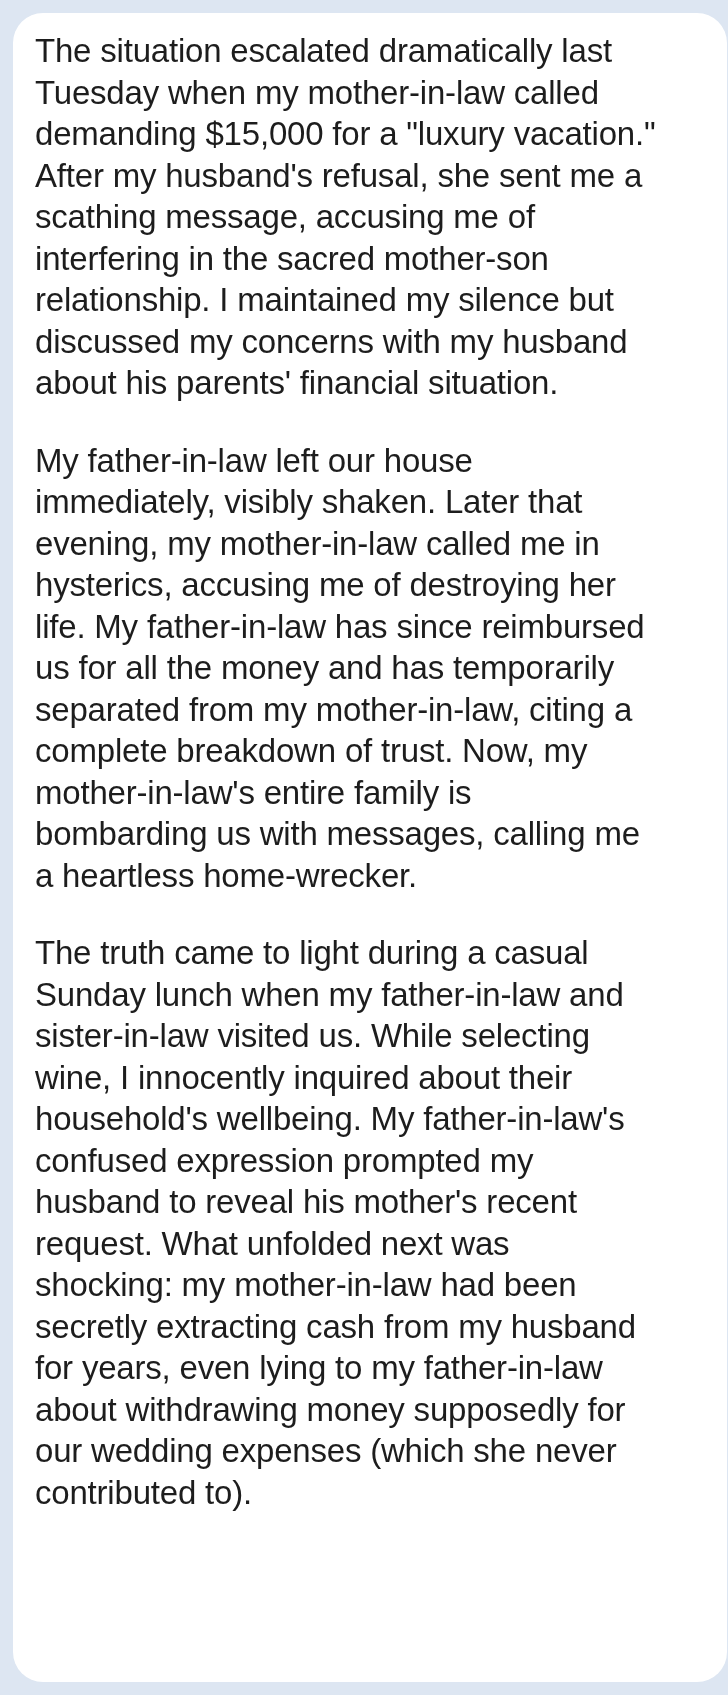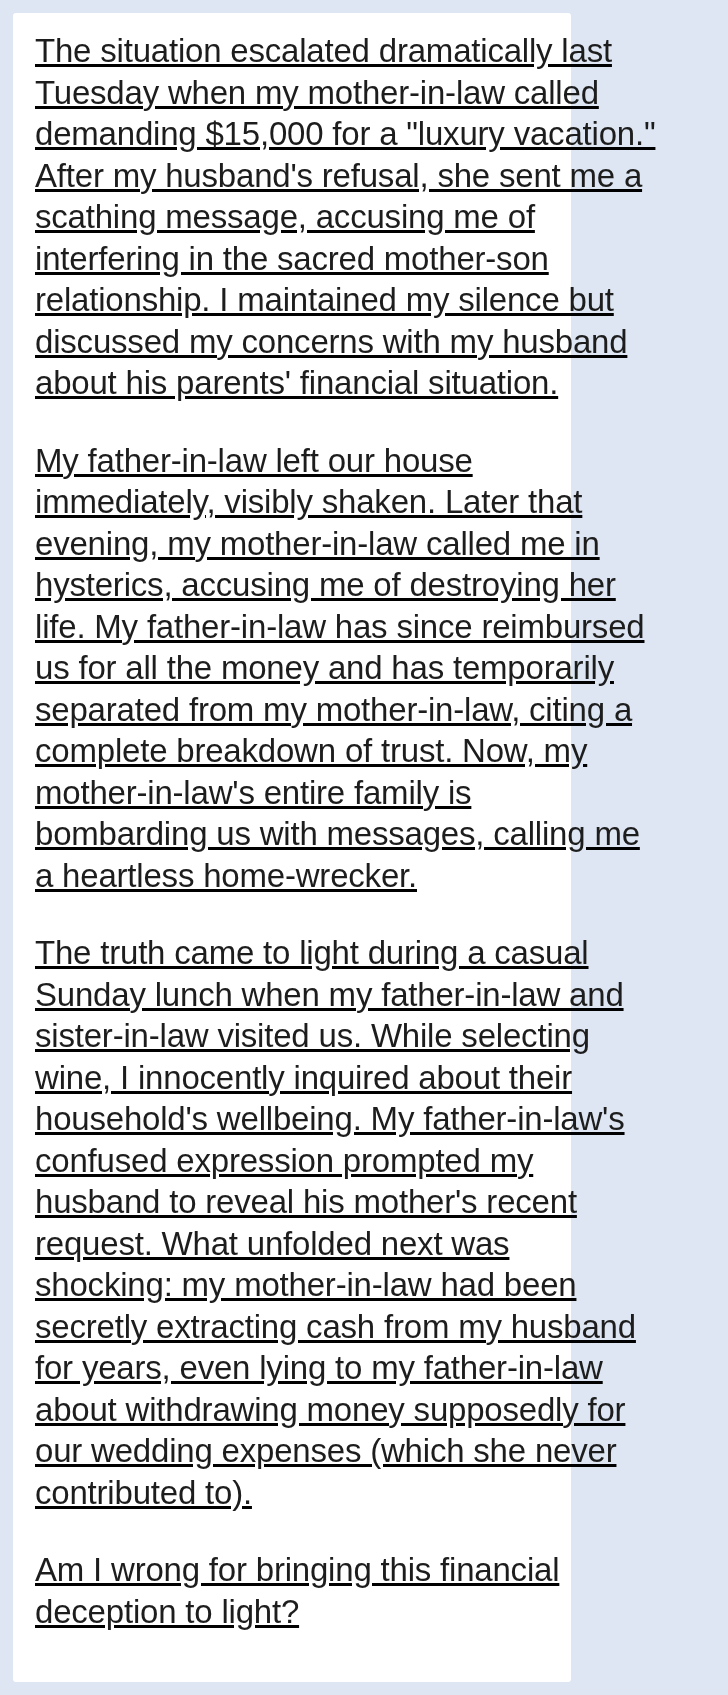--- a/index.html
+++ b/index.html
@@ -11,27 +11,26 @@
     height: 1695px;
     background: #dde6f2;
     font-family: "Liberation Sans", sans-serif;
     position: relative;
     overflow: hidden;
   }
   .card {
     position: absolute;
     left: 13px;
     top: 13px;
-    width: 558px;
+    width: 714px;
     height: 1669px;
     background: #ffffff;
-    border-radius: 3px;
+    border-radius: 30px;
     box-sizing: border-box;
     padding: 17px 16px 0 22px;
-    text-decoration: underline;
   }
   .para {
     margin: 0 0 36px 0;
     font-size: 33px;
     line-height: 41.5px;
     letter-spacing: -0.2px;
     color: #1d1d1d;
     white-space: pre;
   }
 </style>
@@ -67,16 +66,14 @@
 household's wellbeing. My father-in-law's
 confused expression prompted my
 husband to reveal his mother's recent
 request. What unfolded next was
 shocking: my mother-in-law had been
 secretly extracting cash from my husband
 for years, even lying to my father-in-law
 about withdrawing money supposedly for
 our wedding expenses (which she never
 contributed to).</p>
-    <p class="para">Am I wrong for bringing this financial
-deception to light?</p>
   </div>
 </div>
 
 </body></html>

